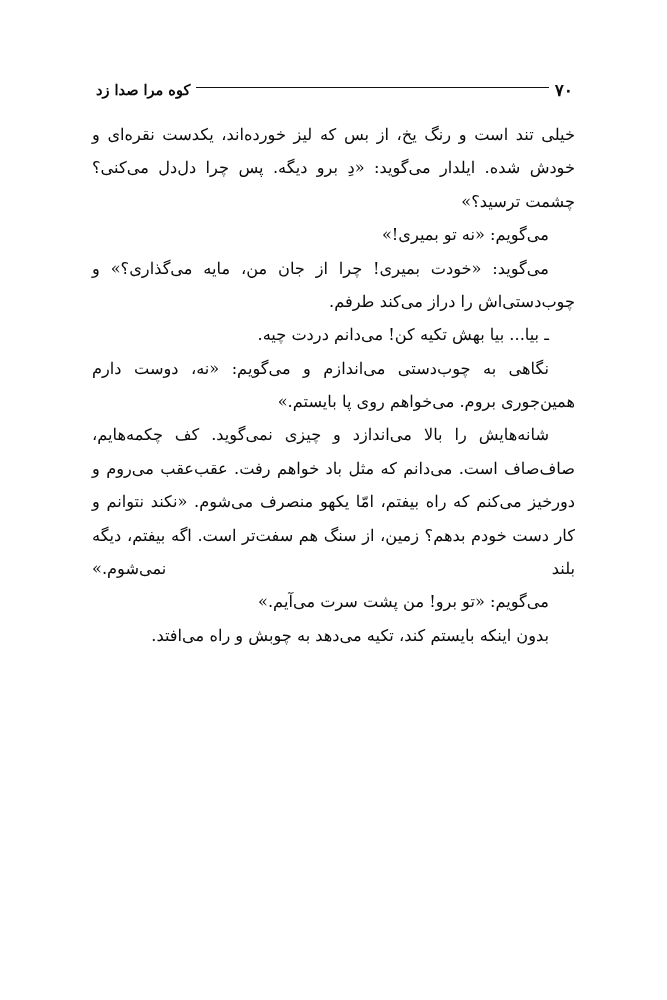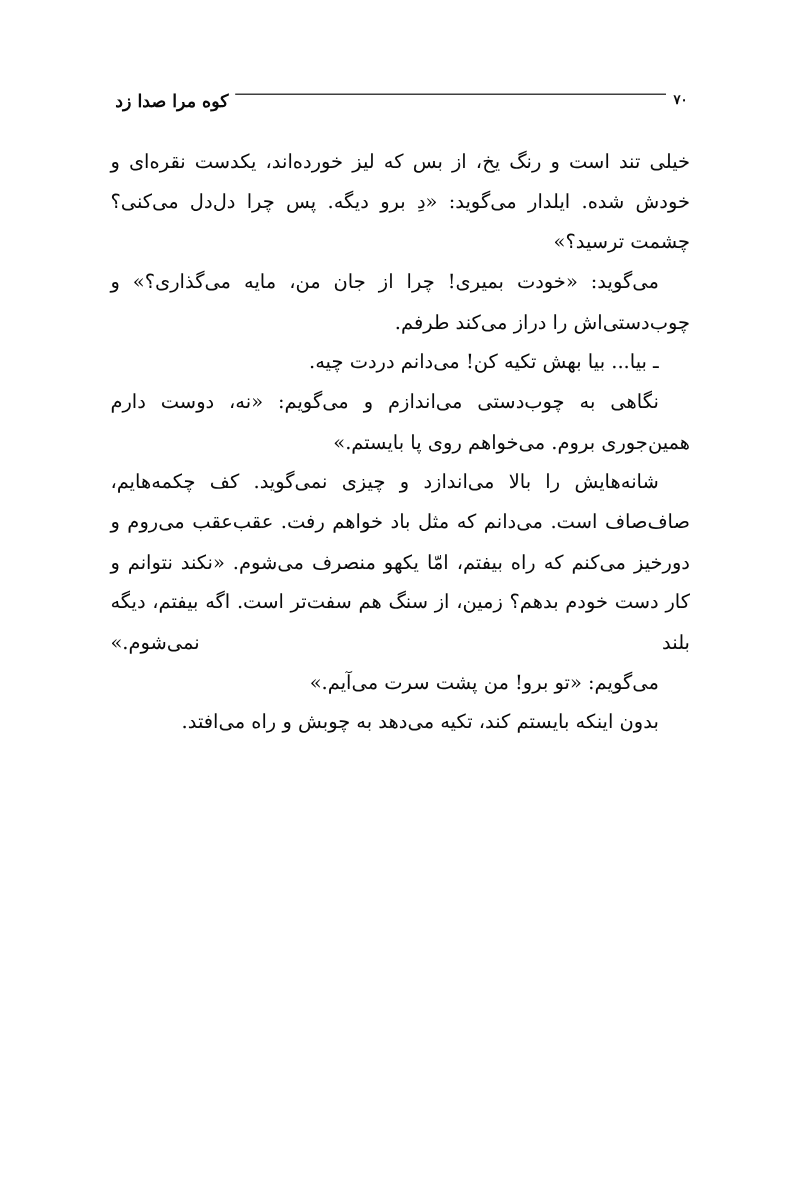--- a/index.html
+++ b/index.html
@@ -24,38 +24,39 @@
 
   
   .header {
     position: absolute;
     top: 78px;
     left: 88px;
     right: 88px;
     height: 24px;
     display: flex;
     flex-direction: row-reverse; 
+    align-items: center;
     gap: 0;
   }
   .header-title {
     font-size: 14.5px;
     font-weight: 700;
     white-space: nowrap;
     letter-spacing: 0;
     padding-left: 8px;
     line-height: 1;
   }
   .header-rule {
     flex: 1 1 auto;
     height: 0;
     border-top: 1.6px solid #111;
     margin: 0 6px 5px 6px;
   }
   .header-pagenum {
-    font-size: 11px;
+    font-size: 17px;
     font-weight: 700;
     white-space: nowrap;
     padding-right: 6px;
     line-height: 1;
   }
 
   
   .body-text {
     position: absolute;
     top: 118px;
@@ -88,20 +89,21 @@
 <div class="page">
 
   <div class="header">
     <span class="header-title">کوه مرا صدا زد</span>
     <span class="header-rule"></span>
     <span class="header-pagenum">۷۰</span>
   </div>
 
   <div class="body-text">
     <p class="no-indent">خیلی تند است و رنگ یخ، از بس که لیز خورده‌اند، یکدست نقره‌ای و خودش شده. ایلدار می‌گوید: «دِ برو دیگه. پس چرا دل‌دل می‌کنی؟ چشمت ترسید؟»</p>
+    <p class="dialogue">می‌گویم: «نه تو بمیری!»</p>
     <p class="dialogue">می‌گوید: «خودت بمیری! چرا از جان من، مایه می‌گذاری؟» و چوب‌دستی‌اش را دراز می‌کند طرفم.</p>
     <p class="dialogue">ـ بیا... بیا بهش تکیه کن! می‌دانم دردت چیه.</p>
     <p class="dialogue">نگاهی به چوب‌دستی می‌اندازم و می‌گویم: «نه، دوست دارم همین‌جوری بروم. می‌خواهم روی پا بایستم.»</p>
     <p class="dialogue justify-tight">شانه‌هایش را بالا می‌اندازد و چیزی نمی‌گوید. کف چکمه‌هایم، صاف‌صاف است. می‌دانم که مثل باد خواهم رفت. عقب‌عقب می‌روم و دورخیز می‌کنم که راه بیفتم، امّا یکهو منصرف می‌شوم. «نکند نتوانم و کار دست خودم بدهم؟ زمین، از سنگ هم سفت‌تر است. اگه بیفتم، دیگه بلند نمی‌شوم.»</p>
     <p class="dialogue">می‌گویم: «تو برو! من پشت سرت می‌آیم.»</p>
     <p class="dialogue">بدون اینکه بایستم کند، تکیه می‌دهد به چوبش و راه می‌افتد.</p>
   </div>
 
 </div>
 

